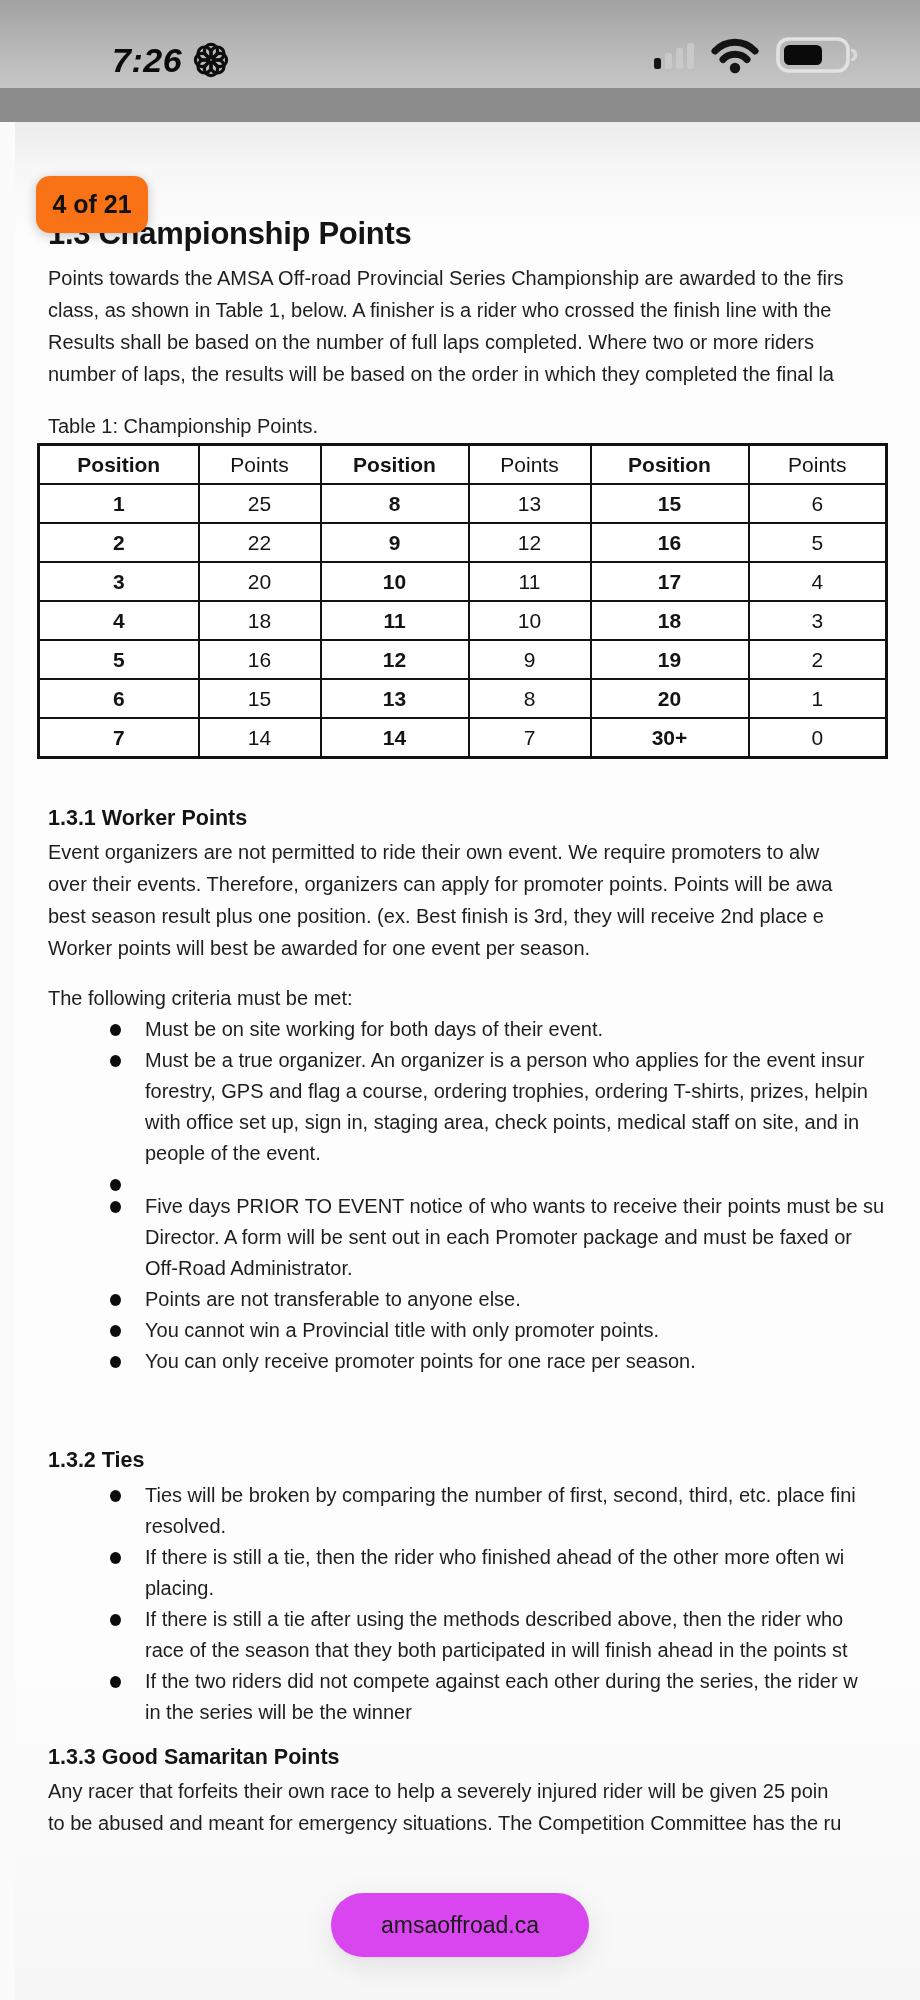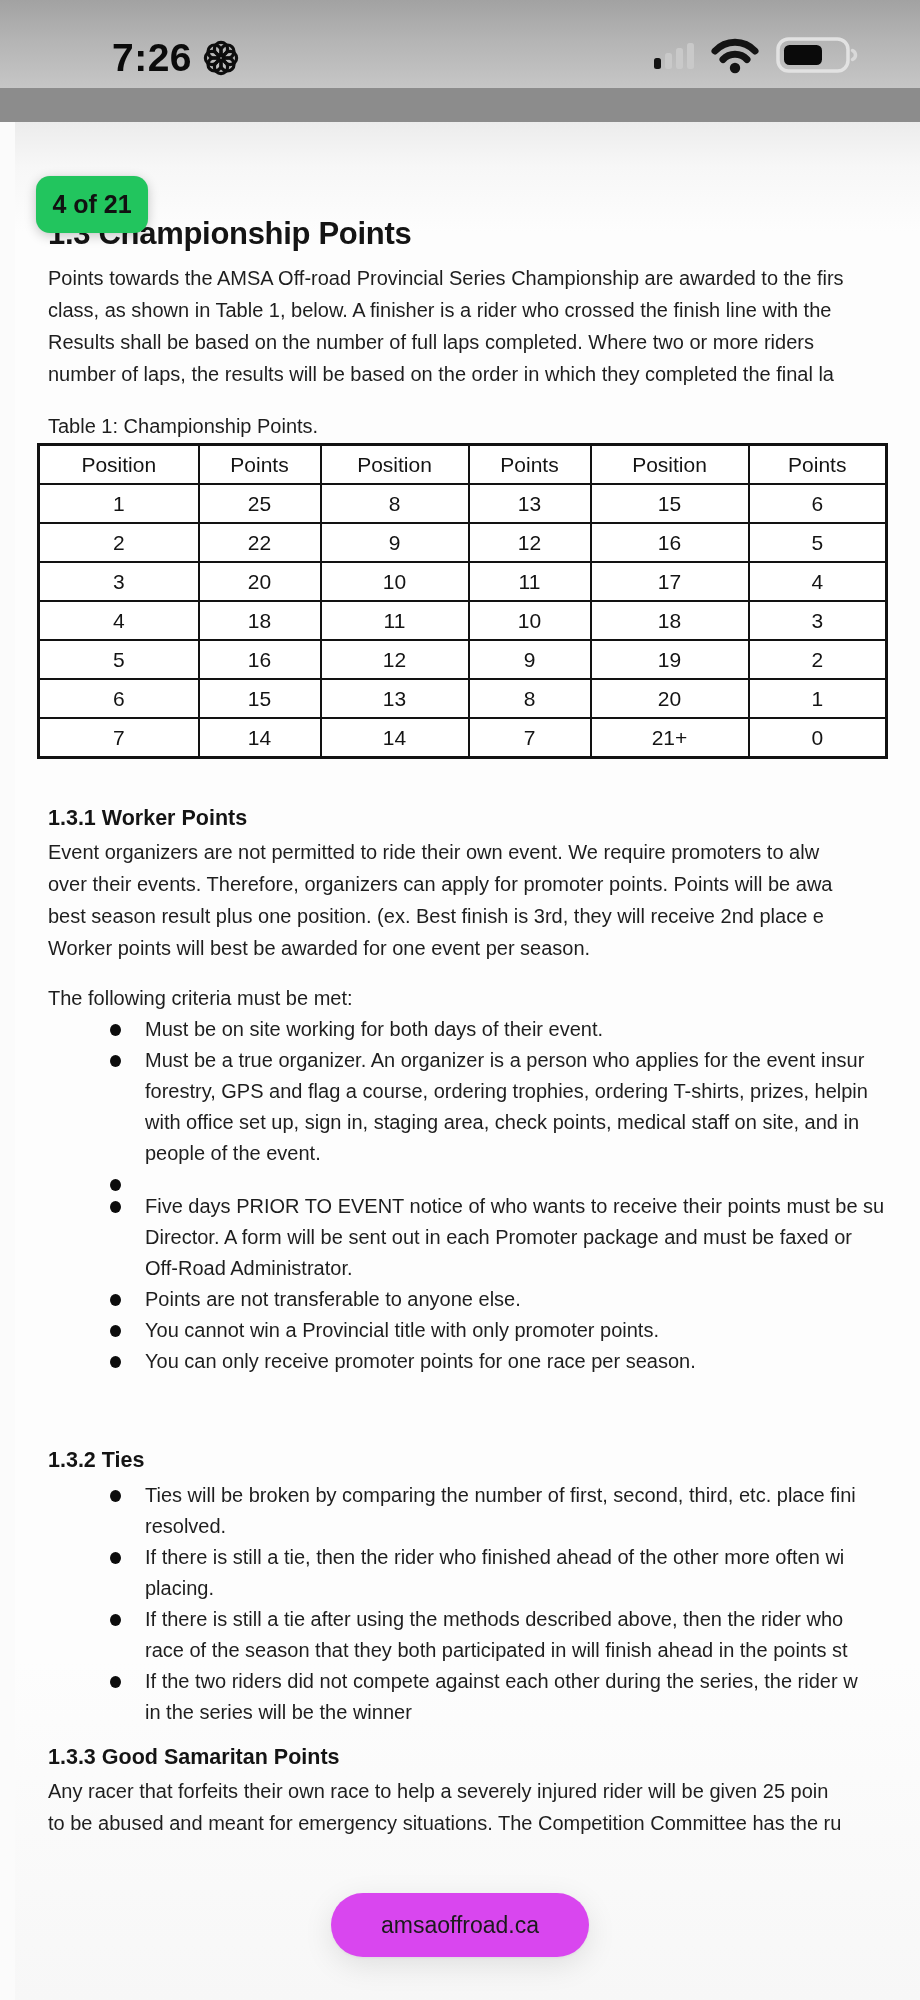--- a/index.html
+++ b/index.html
@@ -8,52 +8,52 @@
     font-family:"Liberation Sans",sans-serif;color:#1c1c1c;
     background:#fbfbfb;margin:0 auto;
   }
   
   .status-bar{
     position:absolute;top:0;left:0;width:920px;height:88px;
     background:linear-gradient(180deg,#a2a2a2 0%,#b4b4b4 45%,#c6c6c6 100%);
     z-index:10;
   }
   .status-left{position:absolute;left:112px;bottom:8px;display:flex;align-items:center;gap:9px;}
-  .clock{font-size:39px;font-weight:700;color:#0b0b0b;letter-spacing:0.5px;}
+  .clock{font-size:34px;font-weight:700;color:#0b0b0b;letter-spacing:0.5px;font-style:italic;}
   .status-right{position:absolute;right:60px;bottom:12px;display:flex;align-items:center;gap:15px;}
   .signal{display:flex;align-items:flex-end;gap:4px;height:27px;}
   .sbar{width:7px;border-radius:2.5px;background:#c9c9c9;}
   .sbar.on{background:#141414;}
   .s1{height:11px}.s2{height:16px}.s3{height:21px}.s4{height:26px}
   
   .gray-strip{position:absolute;top:88px;left:0;width:920px;height:34px;background:#8c8c8c;z-index:9;}
   
   .document{
     position:absolute;top:122px;left:15px;width:920px;height:1878px;overflow:hidden;
     background:linear-gradient(180deg,#ececec 0%,#f7f7f7 45px,#fdfdfd 110px,#fdfdfd 82%,#f7f7f7 100%);
     padding-left:33px;box-sizing:border-box;
   }
   .page-badge{
     position:absolute;left:36px;top:176px;width:112px;height:57px;z-index:6;
-    background:#22c55e;border-radius:14px;display:flex;align-items:center;justify-content:center;
+    background:#f97316;border-radius:14px;display:flex;align-items:center;justify-content:center;
     box-shadow:0 3px 12px rgba(0,0,0,0.22),0 0 0 0.5px rgba(0,0,0,0.03);
     font-size:25px;font-weight:700;color:#111;
   }
   .doc-h1{margin:92px 0 0 0;font-size:31px;line-height:40px;font-weight:700;color:#141414;
     letter-spacing:-0.3px;white-space:nowrap;overflow:hidden;}
   .line{white-space:nowrap;overflow:hidden;font-size:20px;line-height:32px;color:#1e1e1e;}
   .intro{margin-top:8px;}
   .caption{margin-top:21px;font-size:20px;line-height:30px;color:#1e1e1e;}
   
   table.pts{border-collapse:collapse;margin:2px 0 0 -11px;table-layout:fixed;width:848px;
     border:3px solid #121212;}
   table.pts th,table.pts td{
     border:2.5px solid #121212;height:37px;text-align:center;vertical-align:middle;
     font-size:21px;padding:0;color:#141414;background:#fff;}
-  table.pts th.pos,table.pts td.pos{font-weight:400;}
+  table.pts th.pos,table.pts td.pos{font-weight:700;}
   table.pts th.pts-h,table.pts td.pts-c{font-weight:400;}
   
   .doc-h2{font-size:21.5px;line-height:31px;font-weight:700;color:#141414;margin:0;
     white-space:nowrap;overflow:hidden;}
   .h2-worker{margin-top:44px;}
   .h2-ties{margin-top:68px;}
   .h2-sam{margin-top:14px;}
   .sec-para{margin-top:2px;}
   .criteria-intro{margin-top:18px;}
   .bullets{margin-top:0;}
@@ -200,21 +200,21 @@
         <td class="pos">13</td>
         <td class="pts-c">8</td>
         <td class="pos">20</td>
         <td class="pts-c">1</td>
       </tr>
       <tr>
         <td class="pos">7</td>
         <td class="pts-c">14</td>
         <td class="pos">14</td>
         <td class="pts-c">7</td>
-        <td class="pos">21+</td>
+        <td class="pos">30+</td>
         <td class="pts-c">0</td>
       </tr>
     </tbody>
       </table>
 
     <h2 class="doc-h2 h2-worker">1.3.1 Worker Points</h2>
     <div class="sec-para">
       <div class="line">Event organizers are not permitted to ride their own event. We require promoters to alw</div>
       <div class="line">over their events. Therefore, organizers can apply for promoter points. Points will be awa</div>
       <div class="line">best season result plus one position. (ex. Best finish is 3rd, they will receive 2nd place e</div>

